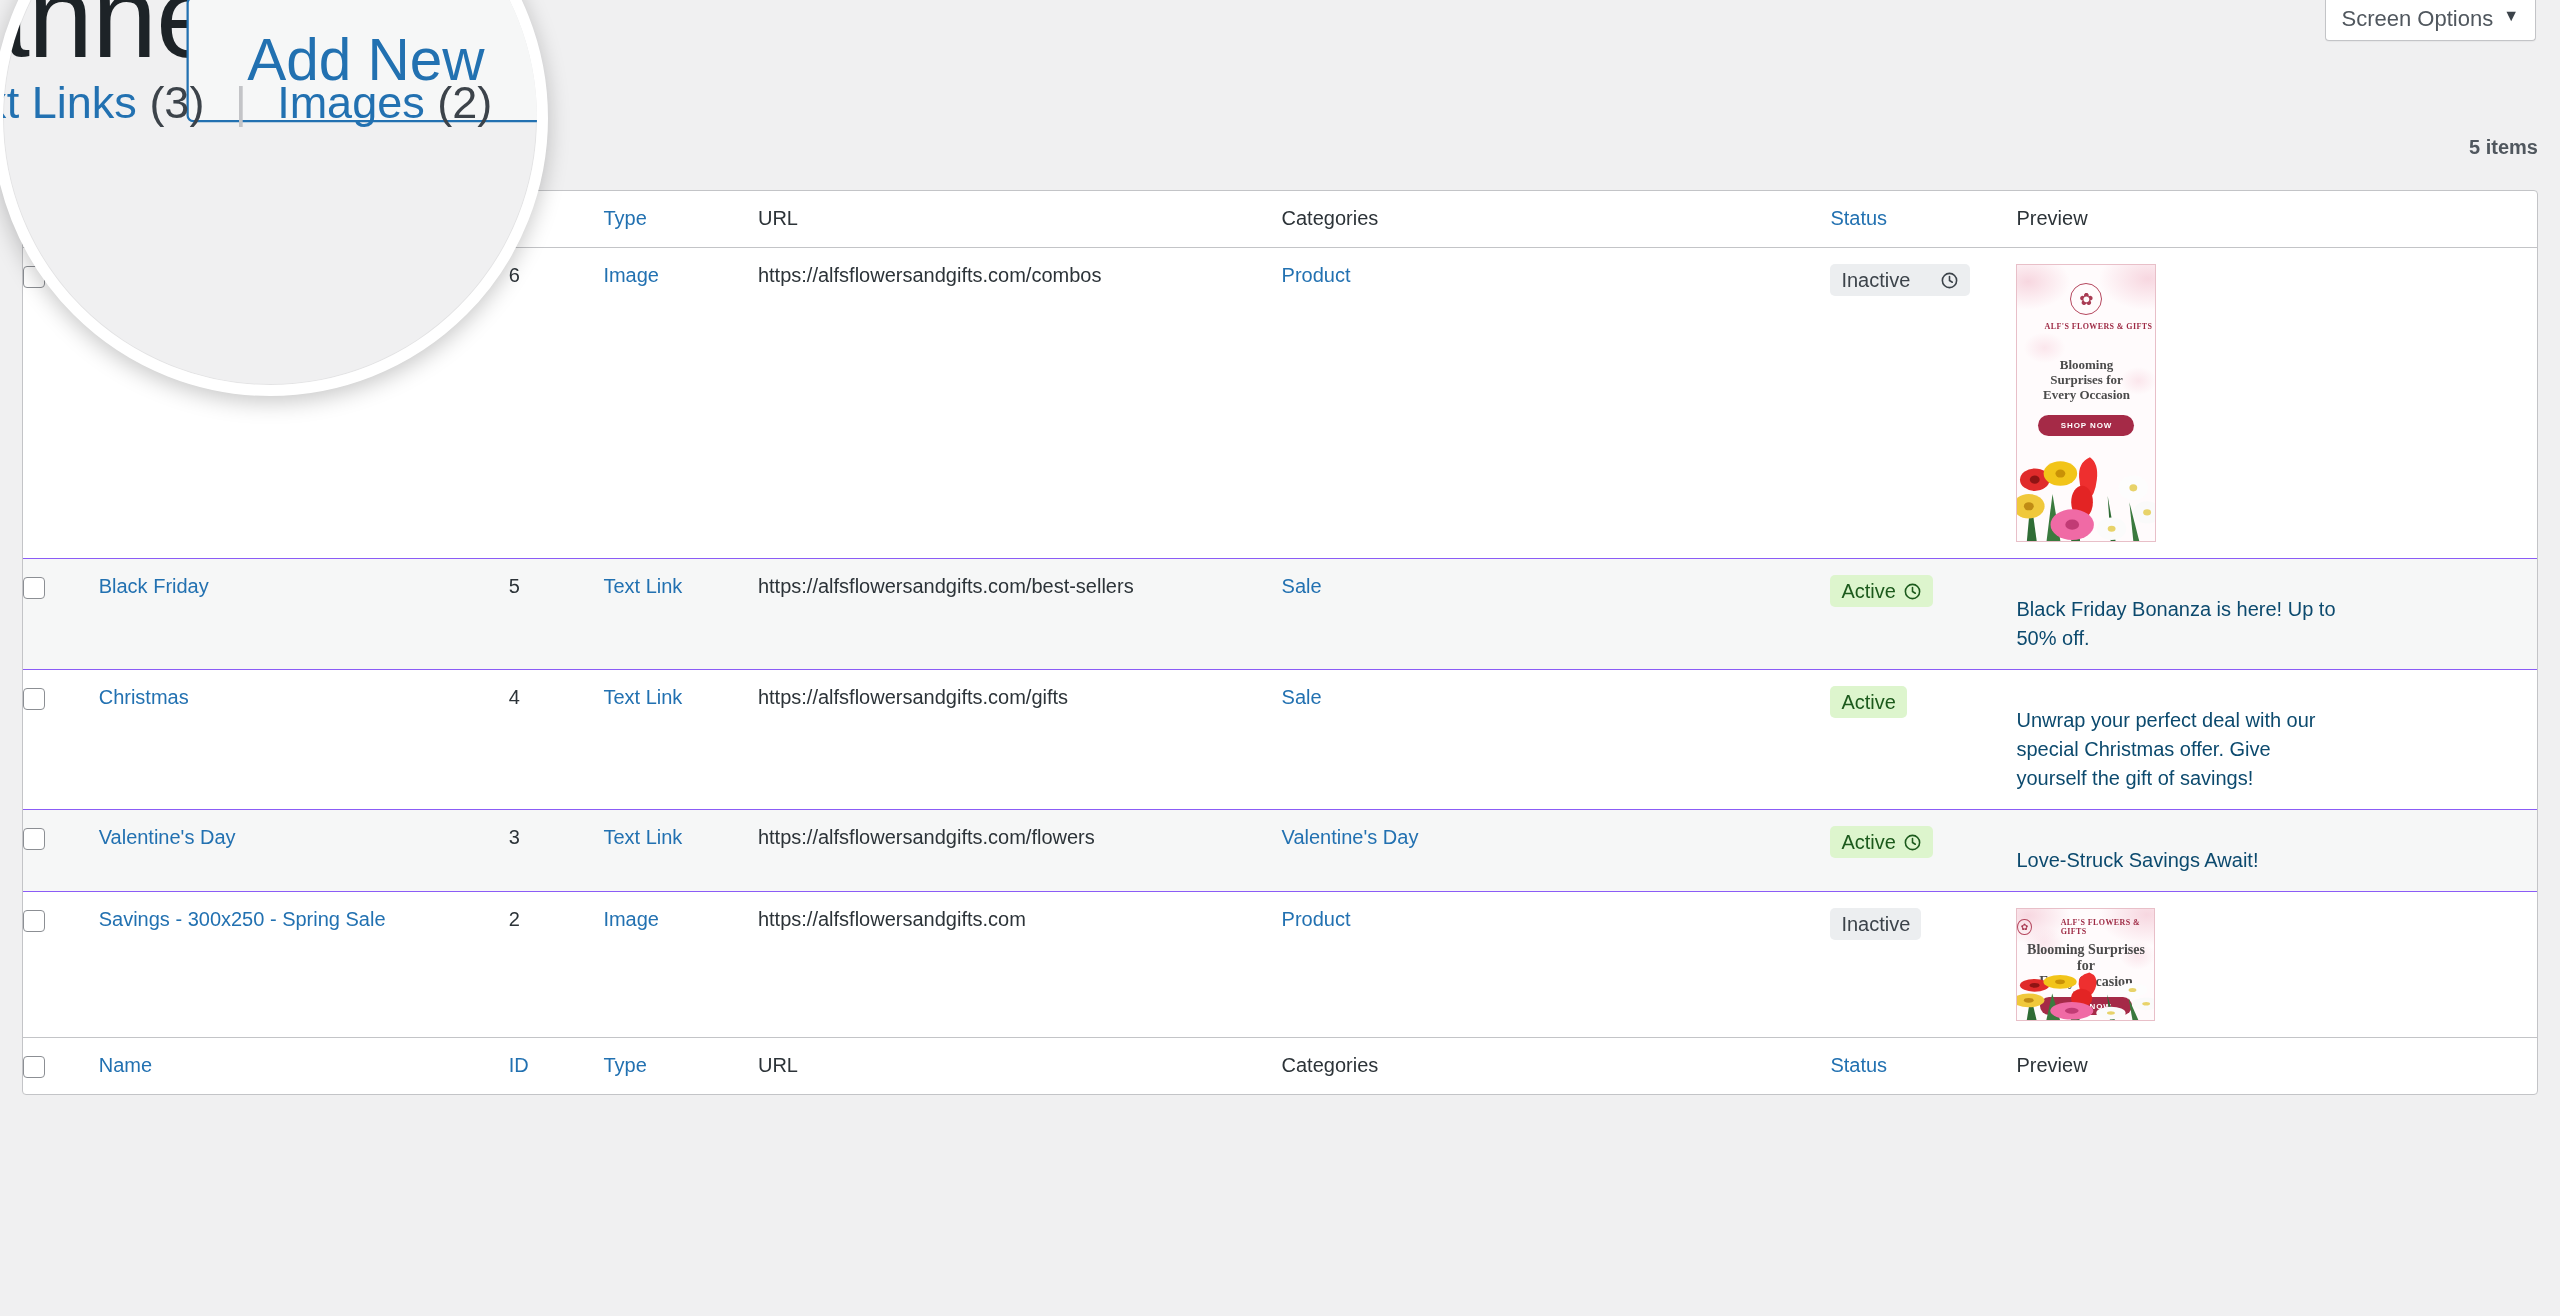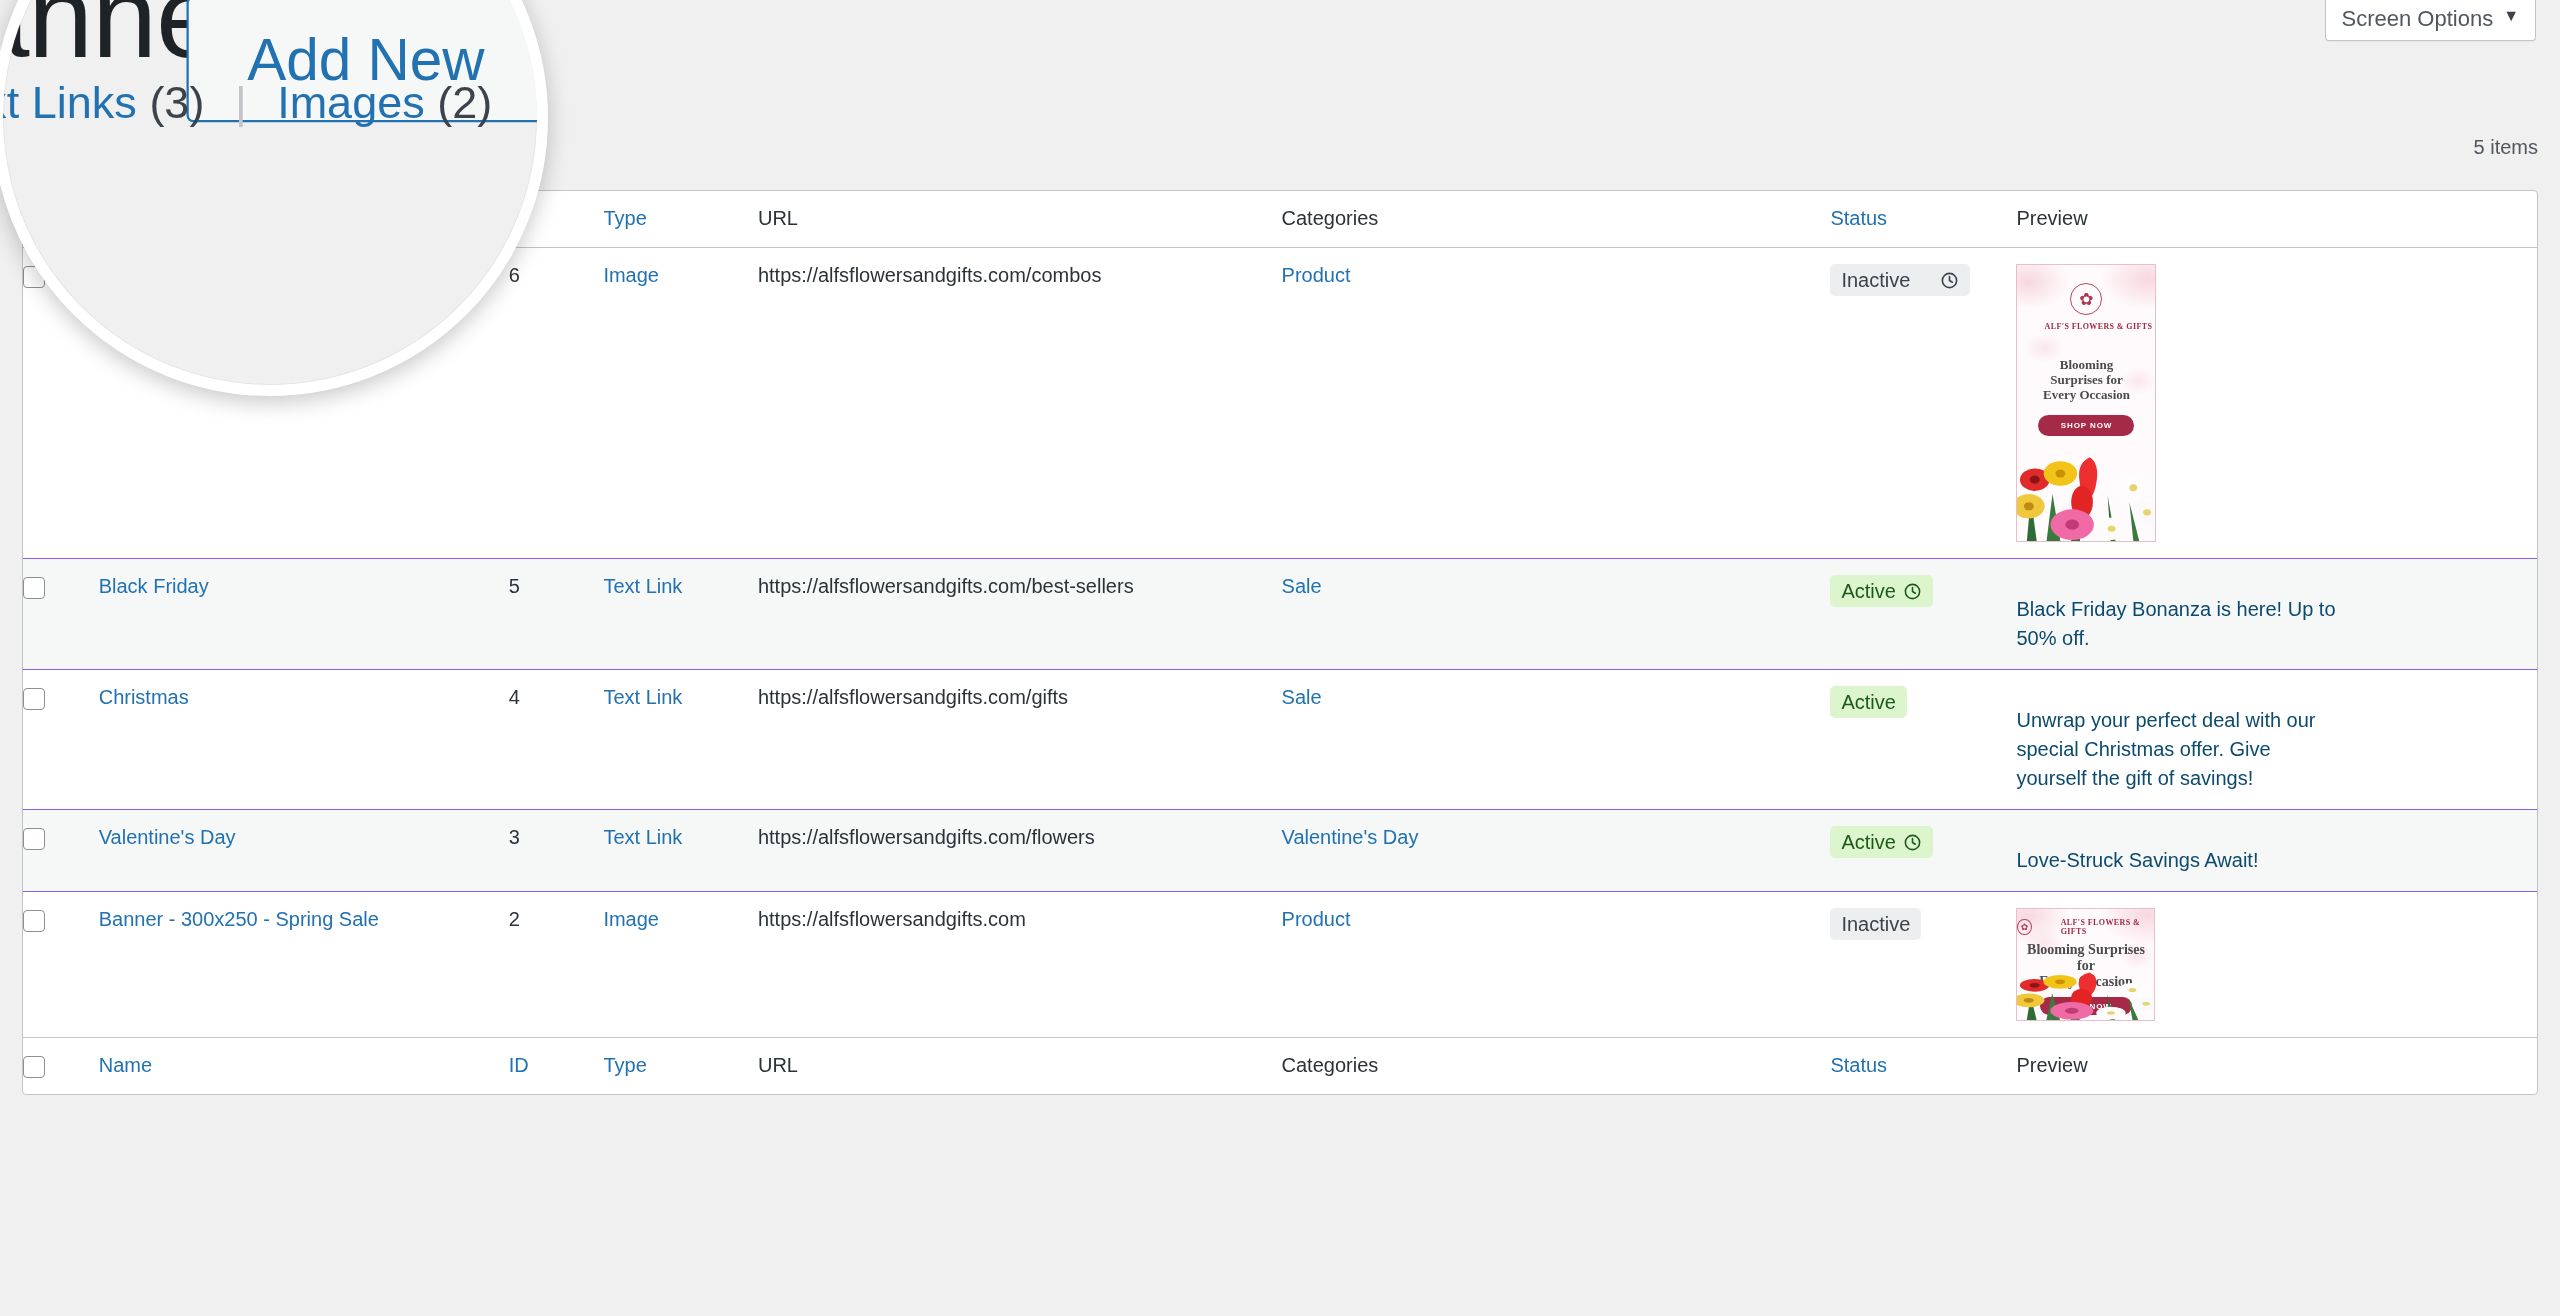--- a/index.html
+++ b/index.html
@@ -65,21 +65,21 @@
     border-right: 6px solid transparent; border-top: 7px solid #646970;
   }
   .filter-btn {
     position: absolute; left: 400px; top: 0; height: 40px;
     border: 1px solid #2271b1; color: #2271b1; background: #f6f7f7;
     border-radius: 3px; font-size: 20px; padding: 0 16px;
     display: flex; align-items: center;
   }
   .items-count {
     position: absolute; right: 0; top: 8px;
-    font-size: 20px; color: #50575e;
+    font-size: 20px; color: #50575e; font-weight: bold;
   }
 
   
   .wp-table {
     position: absolute; left: 22px; top: 190px; width: 2516px;
     background: #fff; border: 1px solid #c3c4c7; border-radius: 4px;
     border-collapse: collapse;
   }
   .wp-table table { width: 100%; border-collapse: collapse; table-layout: fixed; }
   .wp-table th, .wp-table td {
@@ -352,21 +352,21 @@
                 </svg>
               </span></td>
             <td>
               <span class="preview-text">Love-Struck Savings Await!</span>
             </td>
           </tr>
           <tr>
             <td class="cb-cell">
               <span class="cbx"></span>
             </td>
-            <td><a class="lnk" href="#">Banner - 300x250 - Spring Sale</a></td>
+            <td><a class="lnk" href="#">Savings - 300x250 - Spring Sale</a></td>
             <td><span class="plain">2</span></td>
             <td><a class="lnk" href="#">Image</a></td>
             <td><span class="plain">https://alfsflowersandgifts.com</span></td>
             <td><a class="lnk" href="#">Product</a></td>
             <td><span class="badge inactive">
                 <span>Inactive</span>
               </span></td>
             <td>
               <div class="banner small">
                 <div class="b-bg"></div>

